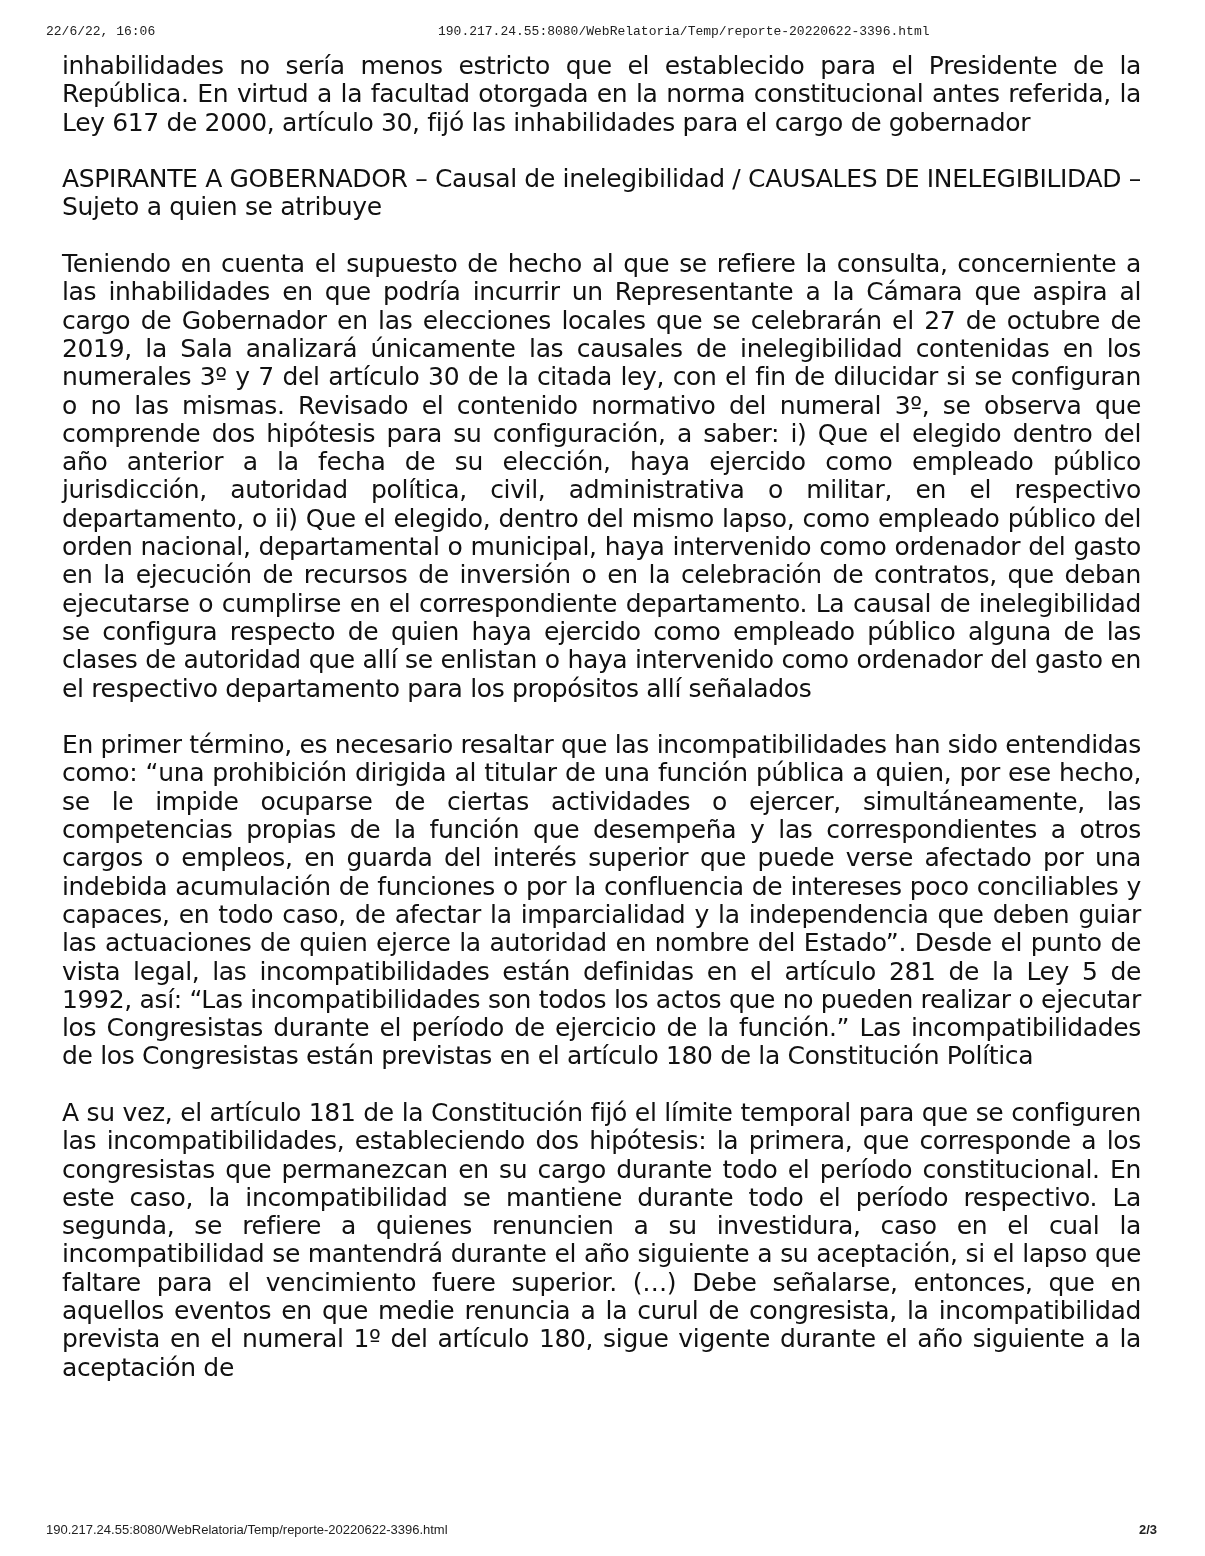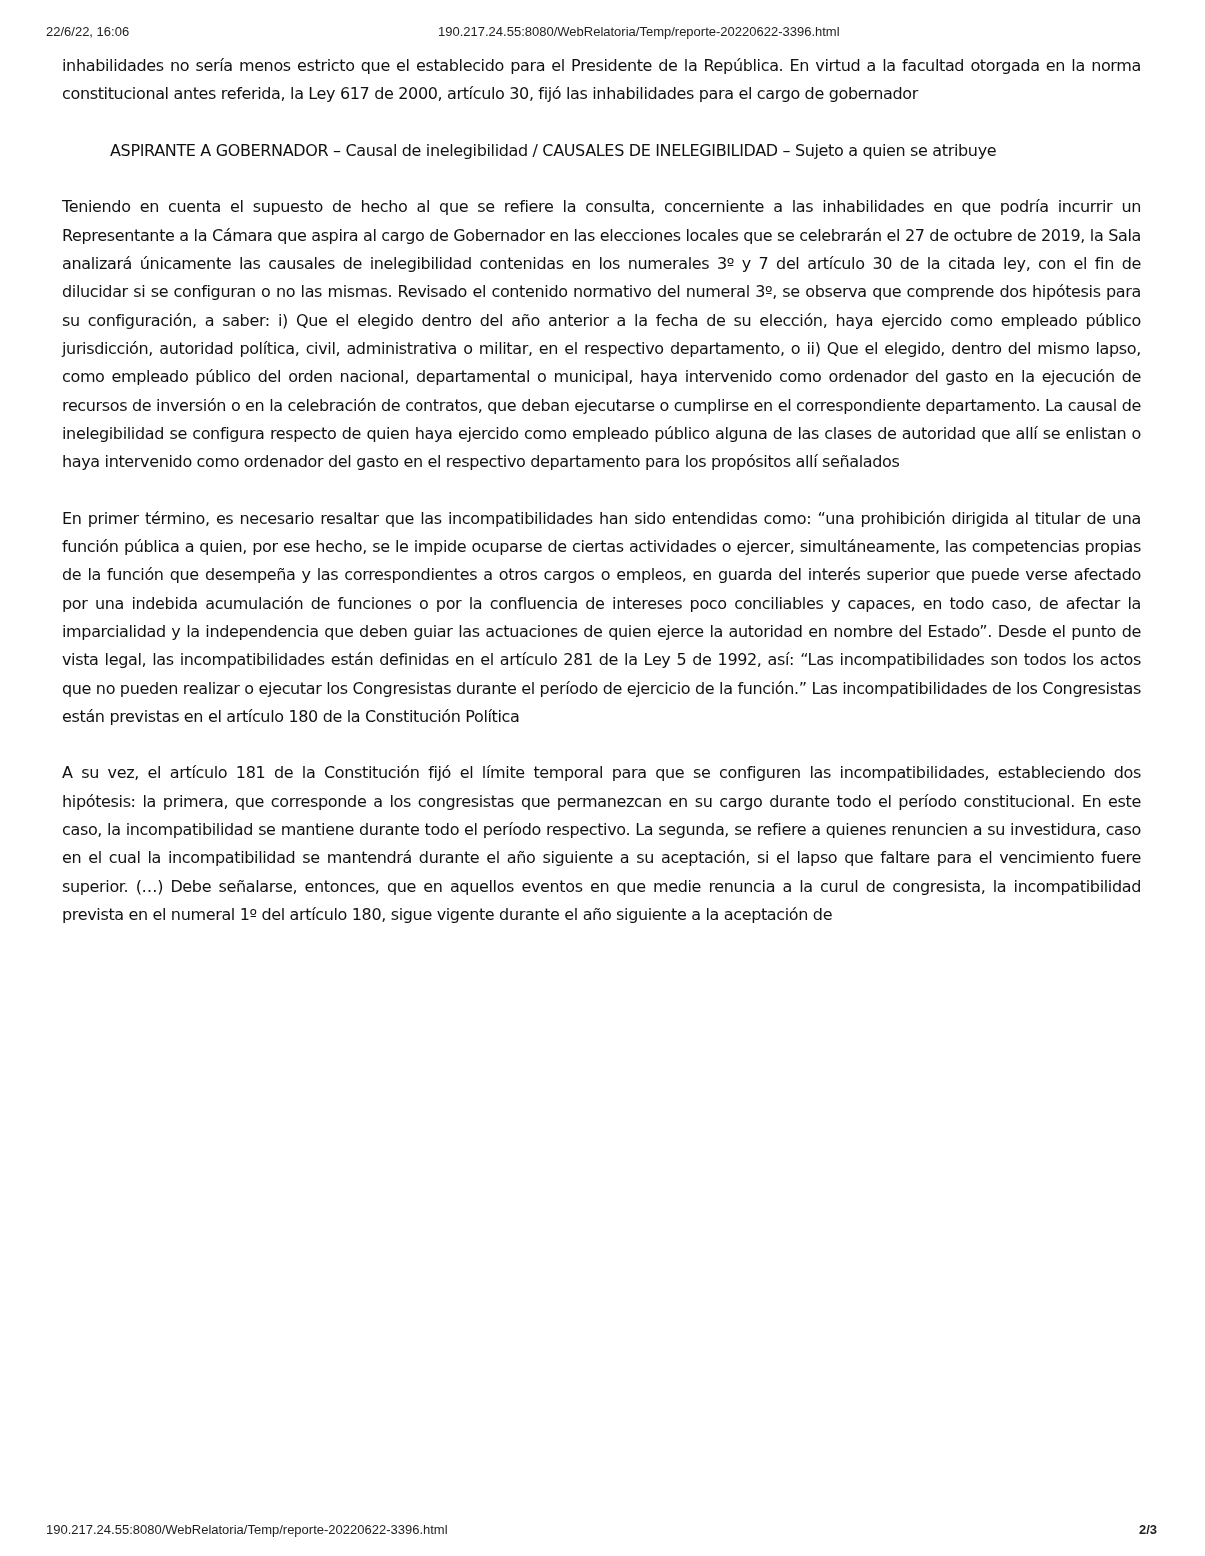--- a/index.html
+++ b/index.html
@@ -13,21 +13,21 @@
       position: relative;
       overflow: hidden;
       color: #111111;
     }
     .print-header {
       position: absolute;
       top: 24px;
       left: 0;
       width: 1205px;
       height: 16px;
-      font-family: Liberation Sans, sans-serif;
+      font-family: Liberation Mono, monospace;
       font-size: 13px;
       color: #222;
     }
     .print-header .date {
       position: absolute;
       left: 46px;
       top: 0;
     }
     .print-header .url {
       position: absolute;
@@ -54,32 +54,31 @@
       right: 48px;
       top: 0;
       font-weight: bold;
     }
     .content {
       position: absolute;
       left: 62px;
       top: 52px;
       width: 1079px;
       font-family: "DejaVu Sans", sans-serif;
-      font-size: 16px;
+      font-size: 25px;
       line-height: 28.3px;
       letter-spacing: -0.35px;
       color: #111;
     }
     .content p {
       margin: 0 0 28.3px 0;
       text-align: justify;
     }
     .content p.topic {
       text-align: justify;
-      margin-left: 48px;
     }
   </style>
 </head>
 <body>
 
 <div class="print-header">
   <span class="date">22/6/22, 16:06</span>
   <span class="url">190.217.24.55:8080/WebRelatoria/Temp/reporte-20220622-3396.html</span>
 </div>
 

